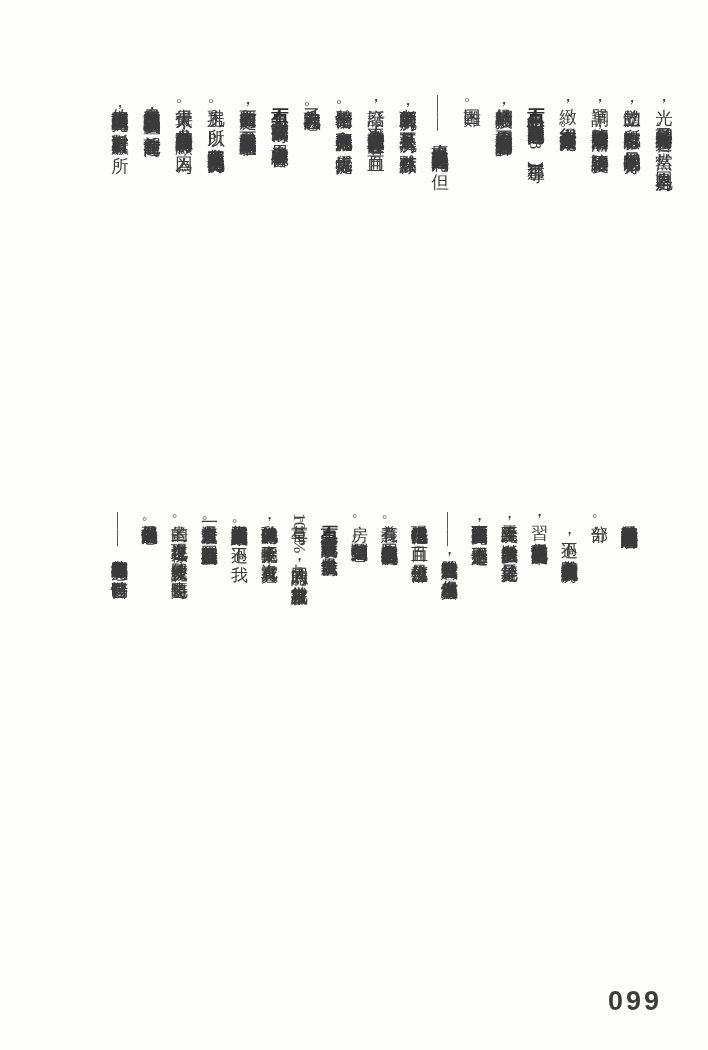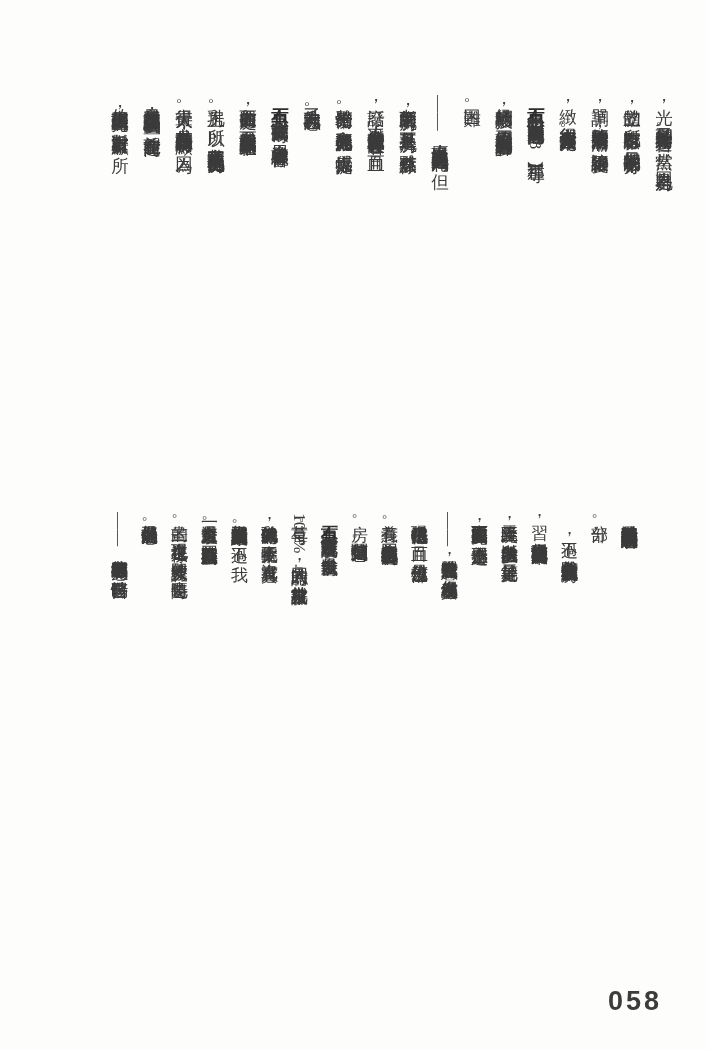--- a/index.html
+++ b/index.html
@@ -76,15 +76,15 @@
     <div class="col"><b class="speaker">石惠</b><span>以前常常有人對我這麼說呢。像是我以前畫</span></div>
     <div class="col"><span>『草莓100%』的同人誌時，就常被批評畫出來</span></div>
     <div class="col"><span>的乳房就像氣球似的，完全不柔軟，沒有真實感。</span></div>
     <div class="col"><span>但當時那已經是我全力畫出來的結果了。不過，我</span></div>
     <div class="col"><span>還是會一直努力改進。因為我其實不怎麼喜歡自己</span></div>
     <div class="col"><span>的畫。現在也還是一樣。即使被人誇獎，也要隨時</span></div>
     <div class="col"><span>保持那只是偶然的觀念。</span></div>
     <div class="col"><span>——連老師的等級都有那種感覺嗎！時時警惕自己</span></div>
   </div>
 
-  <div class="page-number">058</div>
+  <div class="page-number">099</div>
 
 </div>
 
 </body></html>

